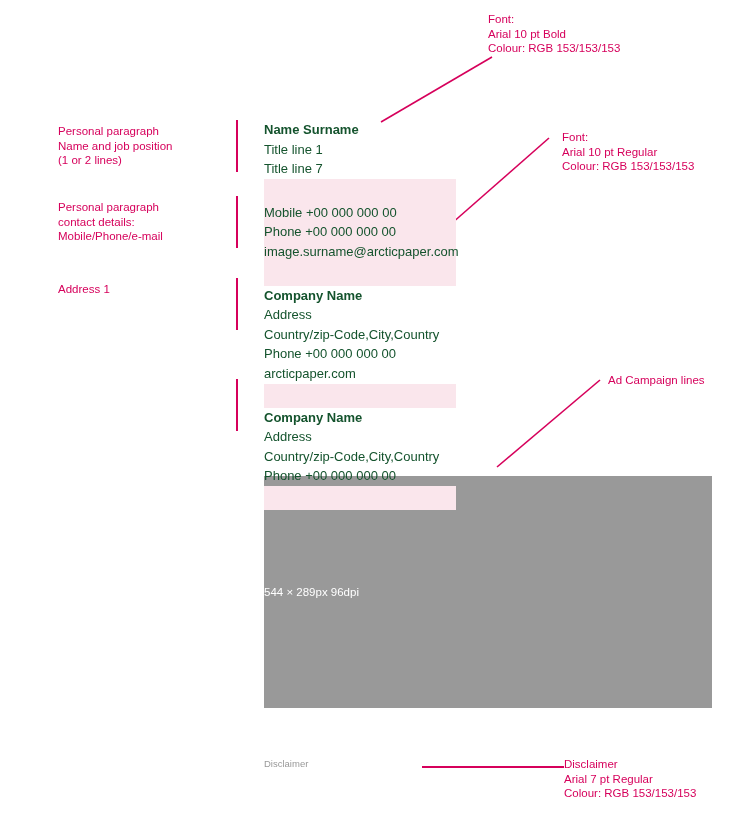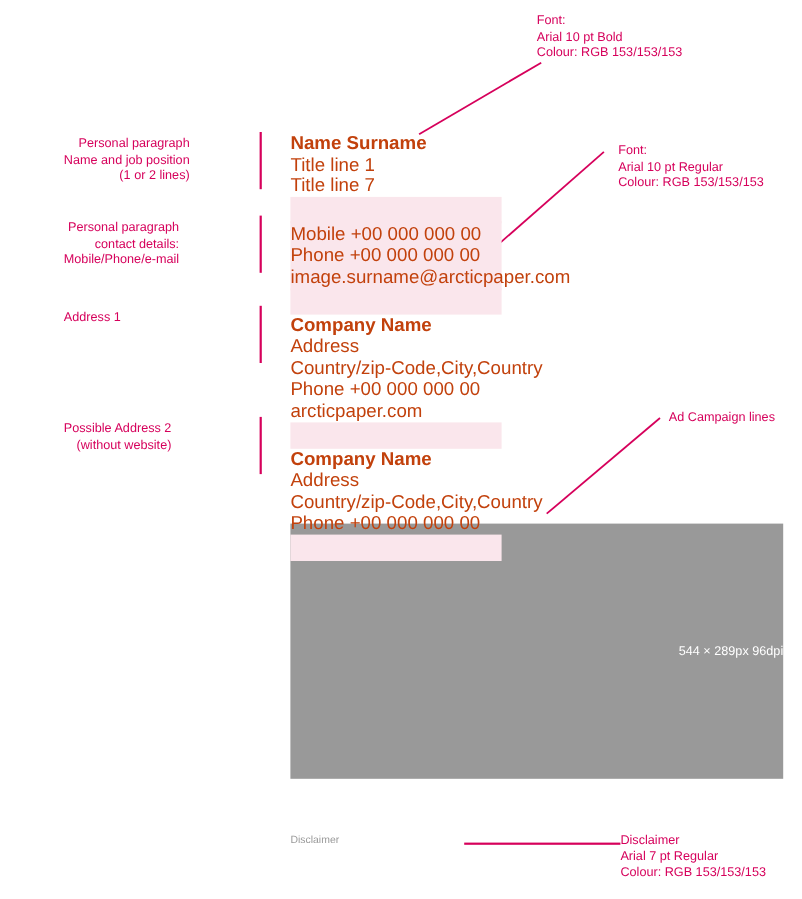--- a/index.html
+++ b/index.html
@@ -31,21 +31,20 @@
     font-family: "Liberation Sans", sans-serif;
   }
   
   .left-label {
     position: absolute;
     left: 22px;
     color: #d6005b;
     font-size: 11.5px;
     line-height: 14.6px;
     white-space: pre;
-    text-align: right;
   }
   
   .vbar {
     position: absolute;
     left: 200px;
     width: 2px;
     background: #d6005b;
   }
   
   .leaders {
@@ -56,22 +55,22 @@
     pointer-events: none;
   }
   
   .sig {
     position: absolute;
     left: 228px;
     top: 120px;
     width: 300px;
   }
   .sig-line {
-    color: #c2410c;
-    font-size: 17px;
+    color: #14532d;
+    font-size: 13px;
     line-height: 19.6px;
     white-space: pre;
     position: relative;
     z-index: 2;
   }
   .sig-line.bold { font-weight: bold; }
   .spacer {
     background: #fae6ec;
     height: 24px;
     width: 192px;
@@ -92,21 +91,21 @@
   
   .ad-image {
     position: absolute;
     left: 228px;
     top: 476px;
     width: 448px;
     height: 232px;
     background: #999999;
     display: flex;
     align-items: center;
-    justify-content: flex-end;
+    justify-content: flex-start;
   }
   .ad-image-caption {
     color: #ffffff;
     font-size: 11.5px;
     white-space: pre;
   }
   
   .disclaimer {
     position: absolute;
     left: 228px;
@@ -156,22 +155,20 @@
   <div class="vbar" style="top:120px; height:52px;"></div>
 
   <div class="left-label" style="top:200px;">Personal paragraph
 contact details:
 Mobile/Phone/e-mail</div>
   <div class="vbar" style="top:196px; height:52px;"></div>
 
   <div class="left-label" style="top:282px;">Address 1</div>
   <div class="vbar" style="top:278px; height:52px;"></div>
 
-  <div class="left-label" style="top:383px;">Possible Address 2
-(without website)</div>
   <div class="vbar" style="top:379px; height:52px;"></div>
 
   <div class="sig">
 
     <div class="block">
       <div class="sig-line bold">Name Surname</div>
       <div class="sig-line">Title line 1</div>
       <div class="sig-line">Title line 7</div>
     </div>
 

